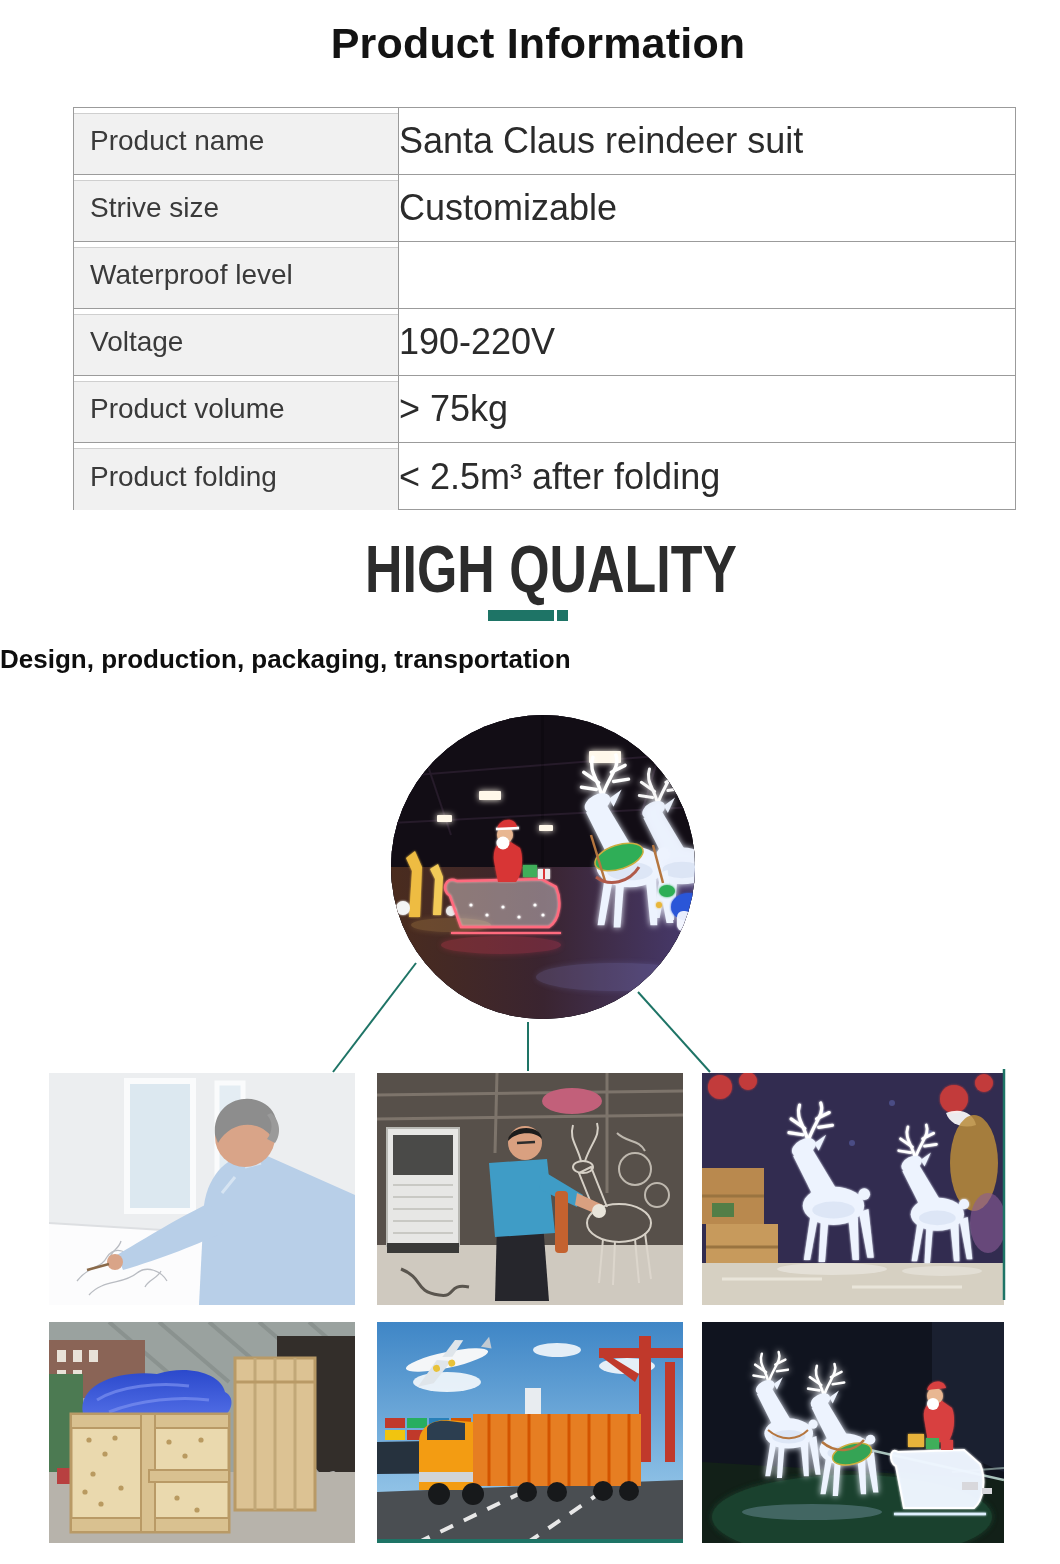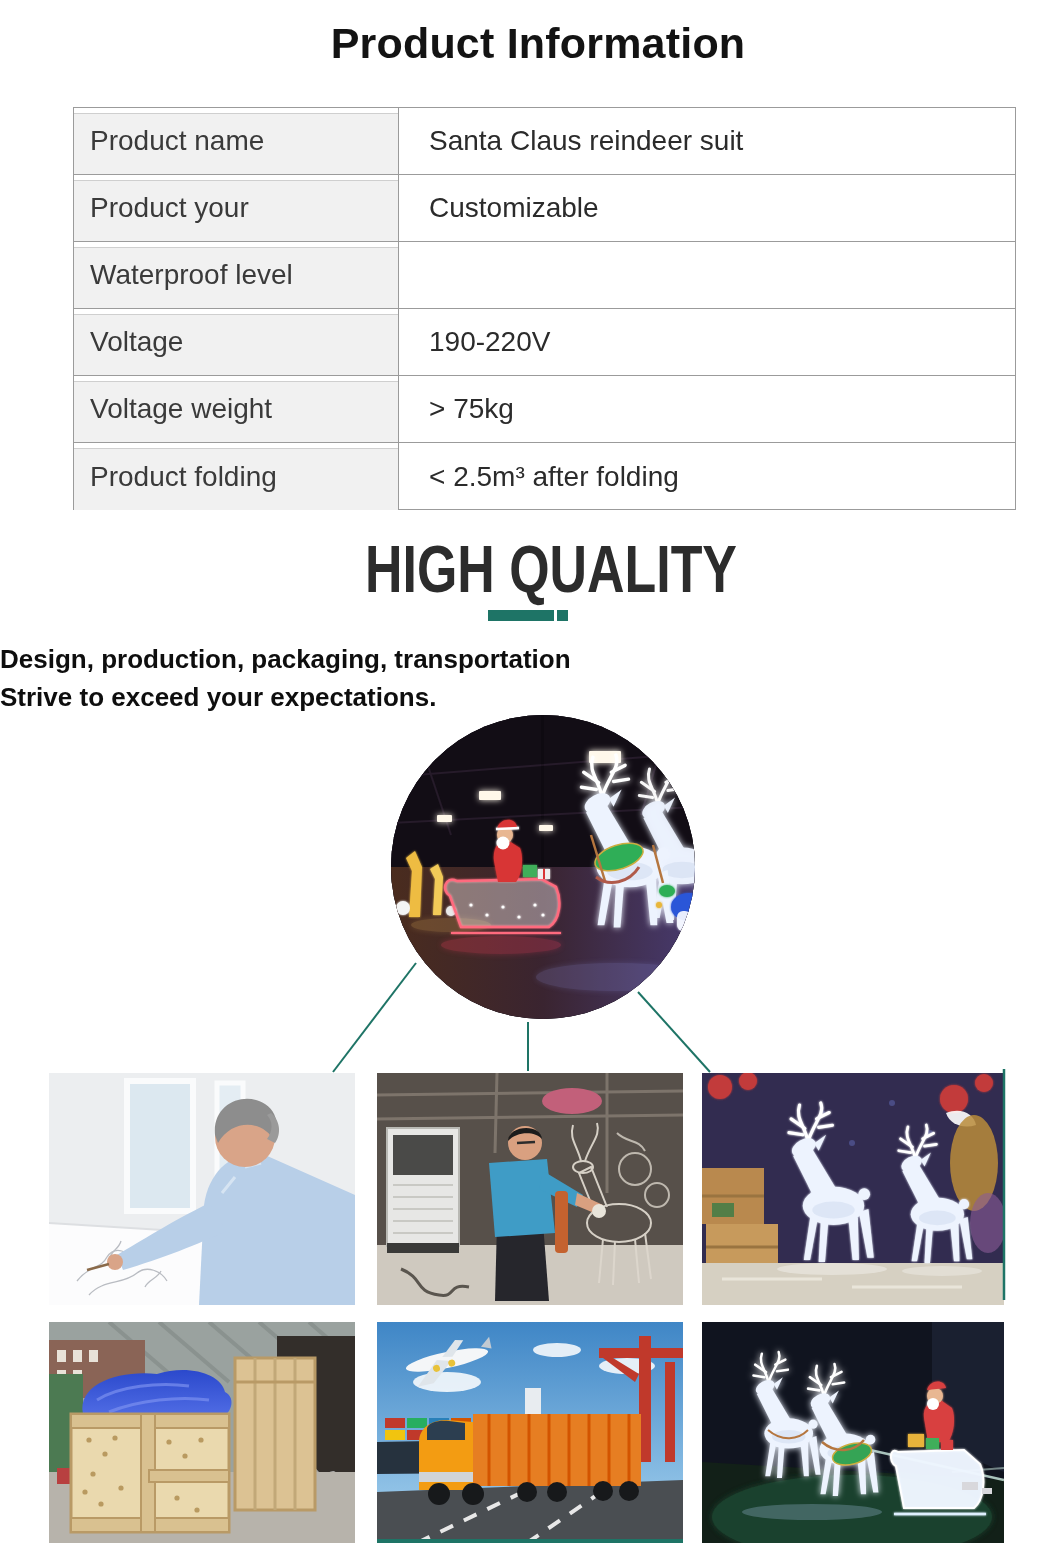--- a/index.html
+++ b/index.html
@@ -24,22 +24,22 @@
   .spec-label {
     width:325px; position:relative; border-right:1px solid #9b9b9b;
     box-sizing:border-box; display:flex; align-items:center;
   }
   .spec-label-bg {
     position:absolute; left:0; right:0; top:5px; bottom:0;
     background:#f1f1f1; border-top:1px solid #cfcfcf;
   }
   .spec-label-text { position:relative; padding-left:16px; font-size:28px; color:#3a3a3a; }
   .spec-value {
-    flex:1; display:flex; align-items:center; padding-left:30px;
-    font-size:28px; color:#2b2b2b;
+    flex:1; display:flex; align-items:center; 
+    font-size:36px; color:#2b2b2b;
   }
   
   .hq-heading { position:absolute; left:356px; top:534px; width:390px; height:72px; }
   .hq-bar    { position:absolute; left:488px; top:610px; width:66px; height:11px; background:#1e7466; }
   .hq-square { position:absolute; left:557px; top:610px; width:11px; height:11px; background:#1e7466; }
   .tagline { position:absolute; left:0; width:100%; 
              font-size:26px; font-weight:bold; color:#0e0e0e; }
   .tagline-1 { top:644px; }
   .tagline-2 { top:682px; }
   
@@ -124,61 +124,60 @@
     <div class="spec-row">
       <div class="spec-label">
           <div class="spec-label-bg"></div>
         <span class="spec-label-text">Product name</span>
         </div>
       <div class="spec-value">Santa Claus reindeer suit</div>
     </div>
     <div class="spec-row">
       <div class="spec-label">
           <div class="spec-label-bg"></div>
-        <span class="spec-label-text">Product your</span>
+        <span class="spec-label-text">Strive size</span>
         </div>
       <div class="spec-value">Customizable</div>
     </div>
     <div class="spec-row">
       <div class="spec-label">
           <div class="spec-label-bg"></div>
         <span class="spec-label-text">Waterproof level</span>
         </div>
     </div>
     <div class="spec-row">
       <div class="spec-label">
           <div class="spec-label-bg"></div>
         <span class="spec-label-text">Voltage</span>
         </div>
       <div class="spec-value">190-220V</div>
     </div>
     <div class="spec-row">
       <div class="spec-label">
           <div class="spec-label-bg"></div>
-        <span class="spec-label-text">Voltage weight</span>
+        <span class="spec-label-text">Product volume</span>
         </div>
       <div class="spec-value">&gt; 75kg</div>
     </div>
     <div class="spec-row">
       <div class="spec-label">
           <div class="spec-label-bg"></div>
         <span class="spec-label-text">Product folding</span>
         </div>
       <div class="spec-value">&lt; 2.5m³ after folding</div>
     </div>
   </div>
 
   <svg class="hq-heading" viewBox="0 0 390 72">
     <text x="195" y="58" text-anchor="middle" font-family="Liberation Sans, sans-serif" font-size="66" font-weight="bold" fill="#2c2c2c" textLength="372" lengthAdjust="spacingAndGlyphs">HIGH QUALITY</text>
   </svg>
   <div class="hq-bar"></div>
   <div class="hq-square"></div>
 
   <div class="tagline tagline-1">Design, production, packaging, transportation</div>
-  <div class="tagline tagline-2">Strive to exceed your expectations.</div>
 
   <div class="hero-circle" title="Illuminated Santa sleigh pulled by two light-sculpture reindeer in a showroom">
     <svg viewBox="0 0 304 304" preserveAspectRatio="none">
       <rect width="304" height="304" fill="#16111c"></rect>
       <rect width="304" height="170" fill="#120d15"></rect>
       <g stroke="#261b2a" stroke-width="2">
         <path d="M0,62 L304,38"></path>
           <path d="M0,108 L304,92"></path>
           <path d="M20,0 L60,120"></path>
           <path d="M280,0 L250,100"></path>

